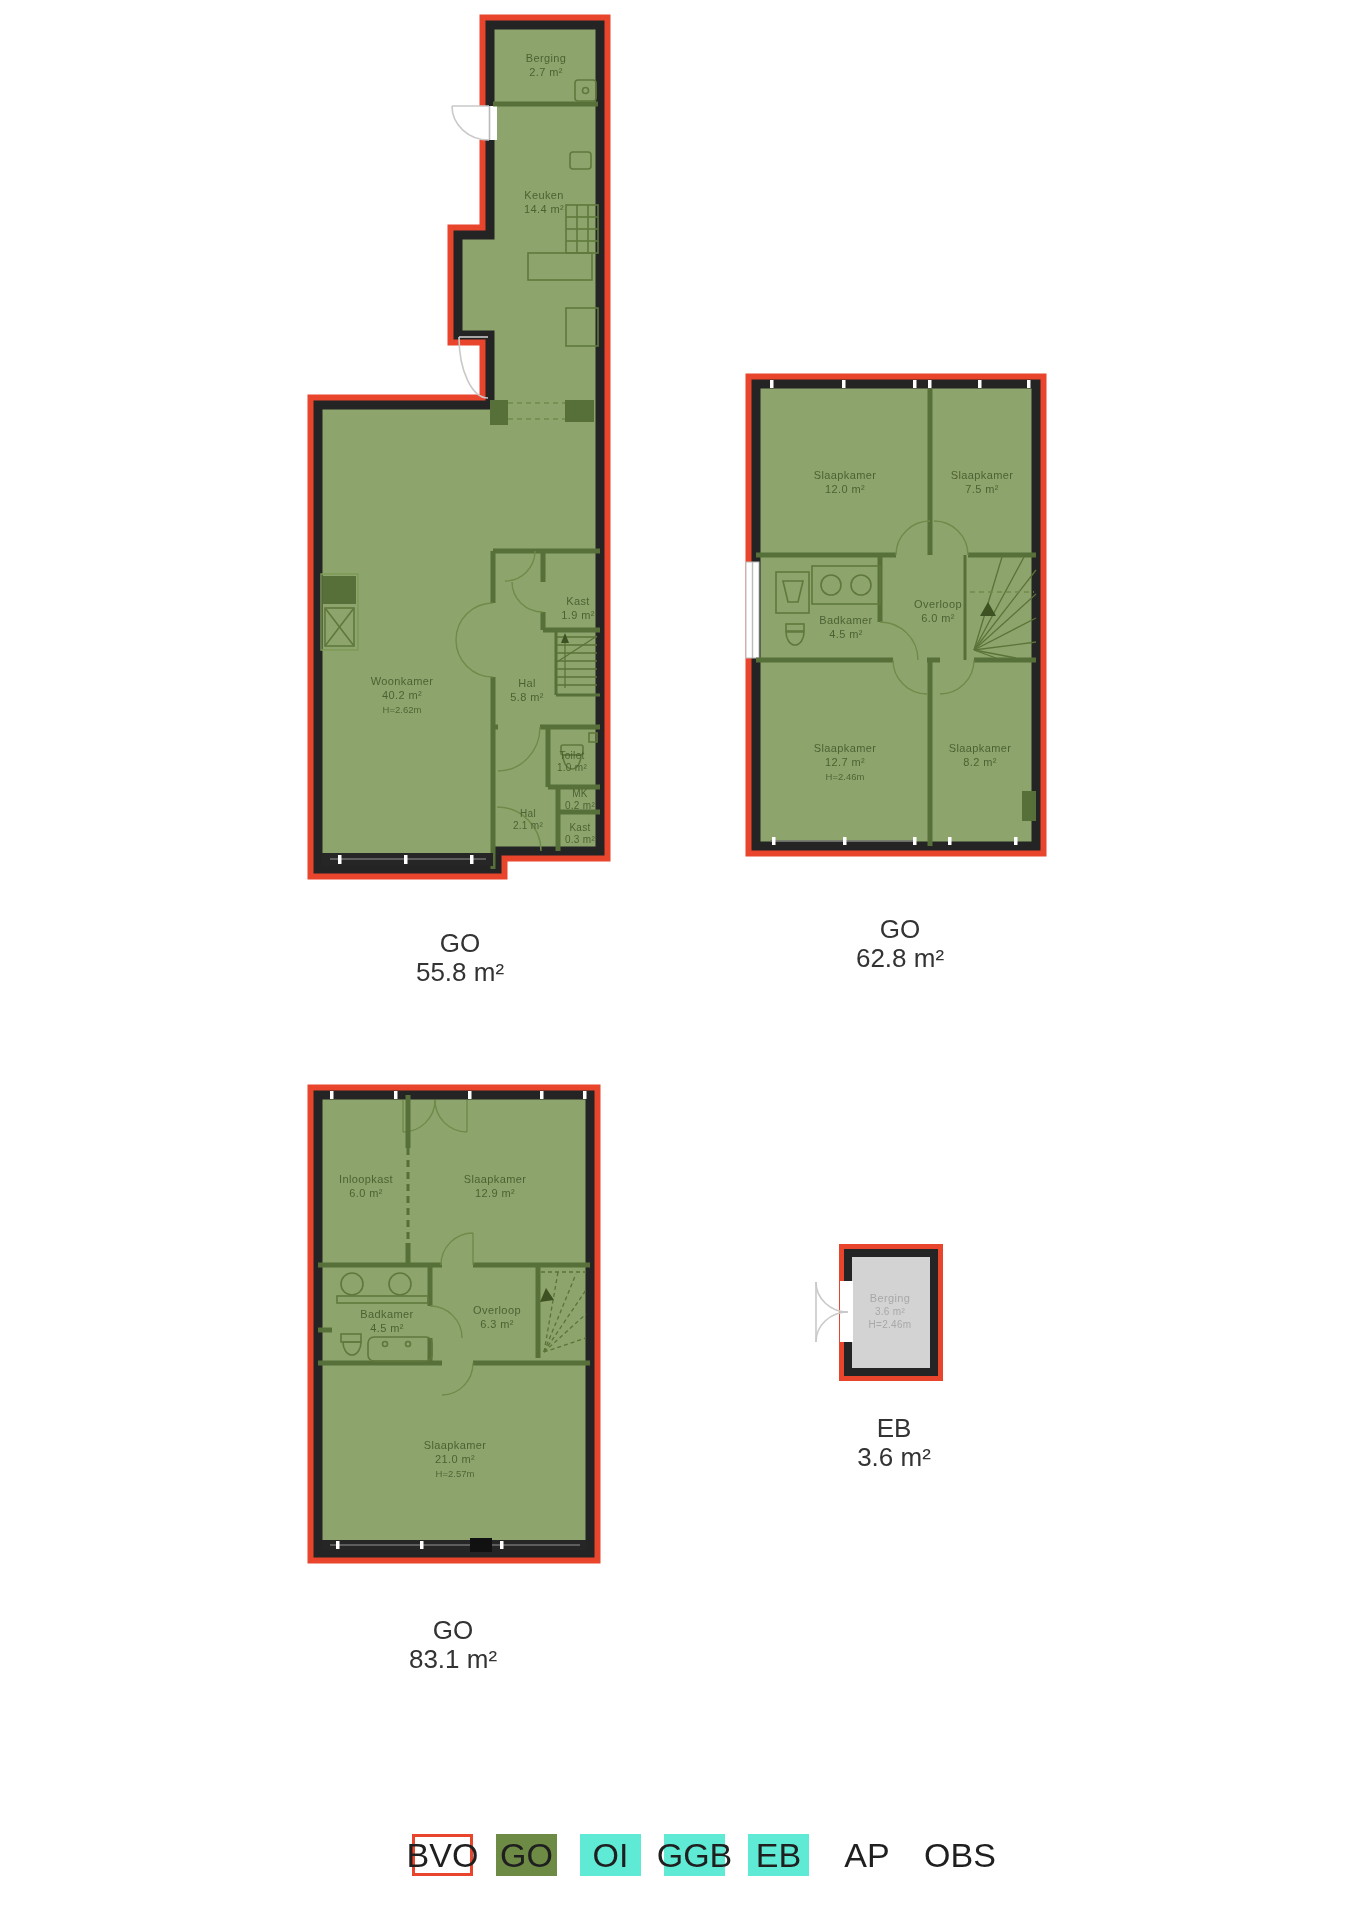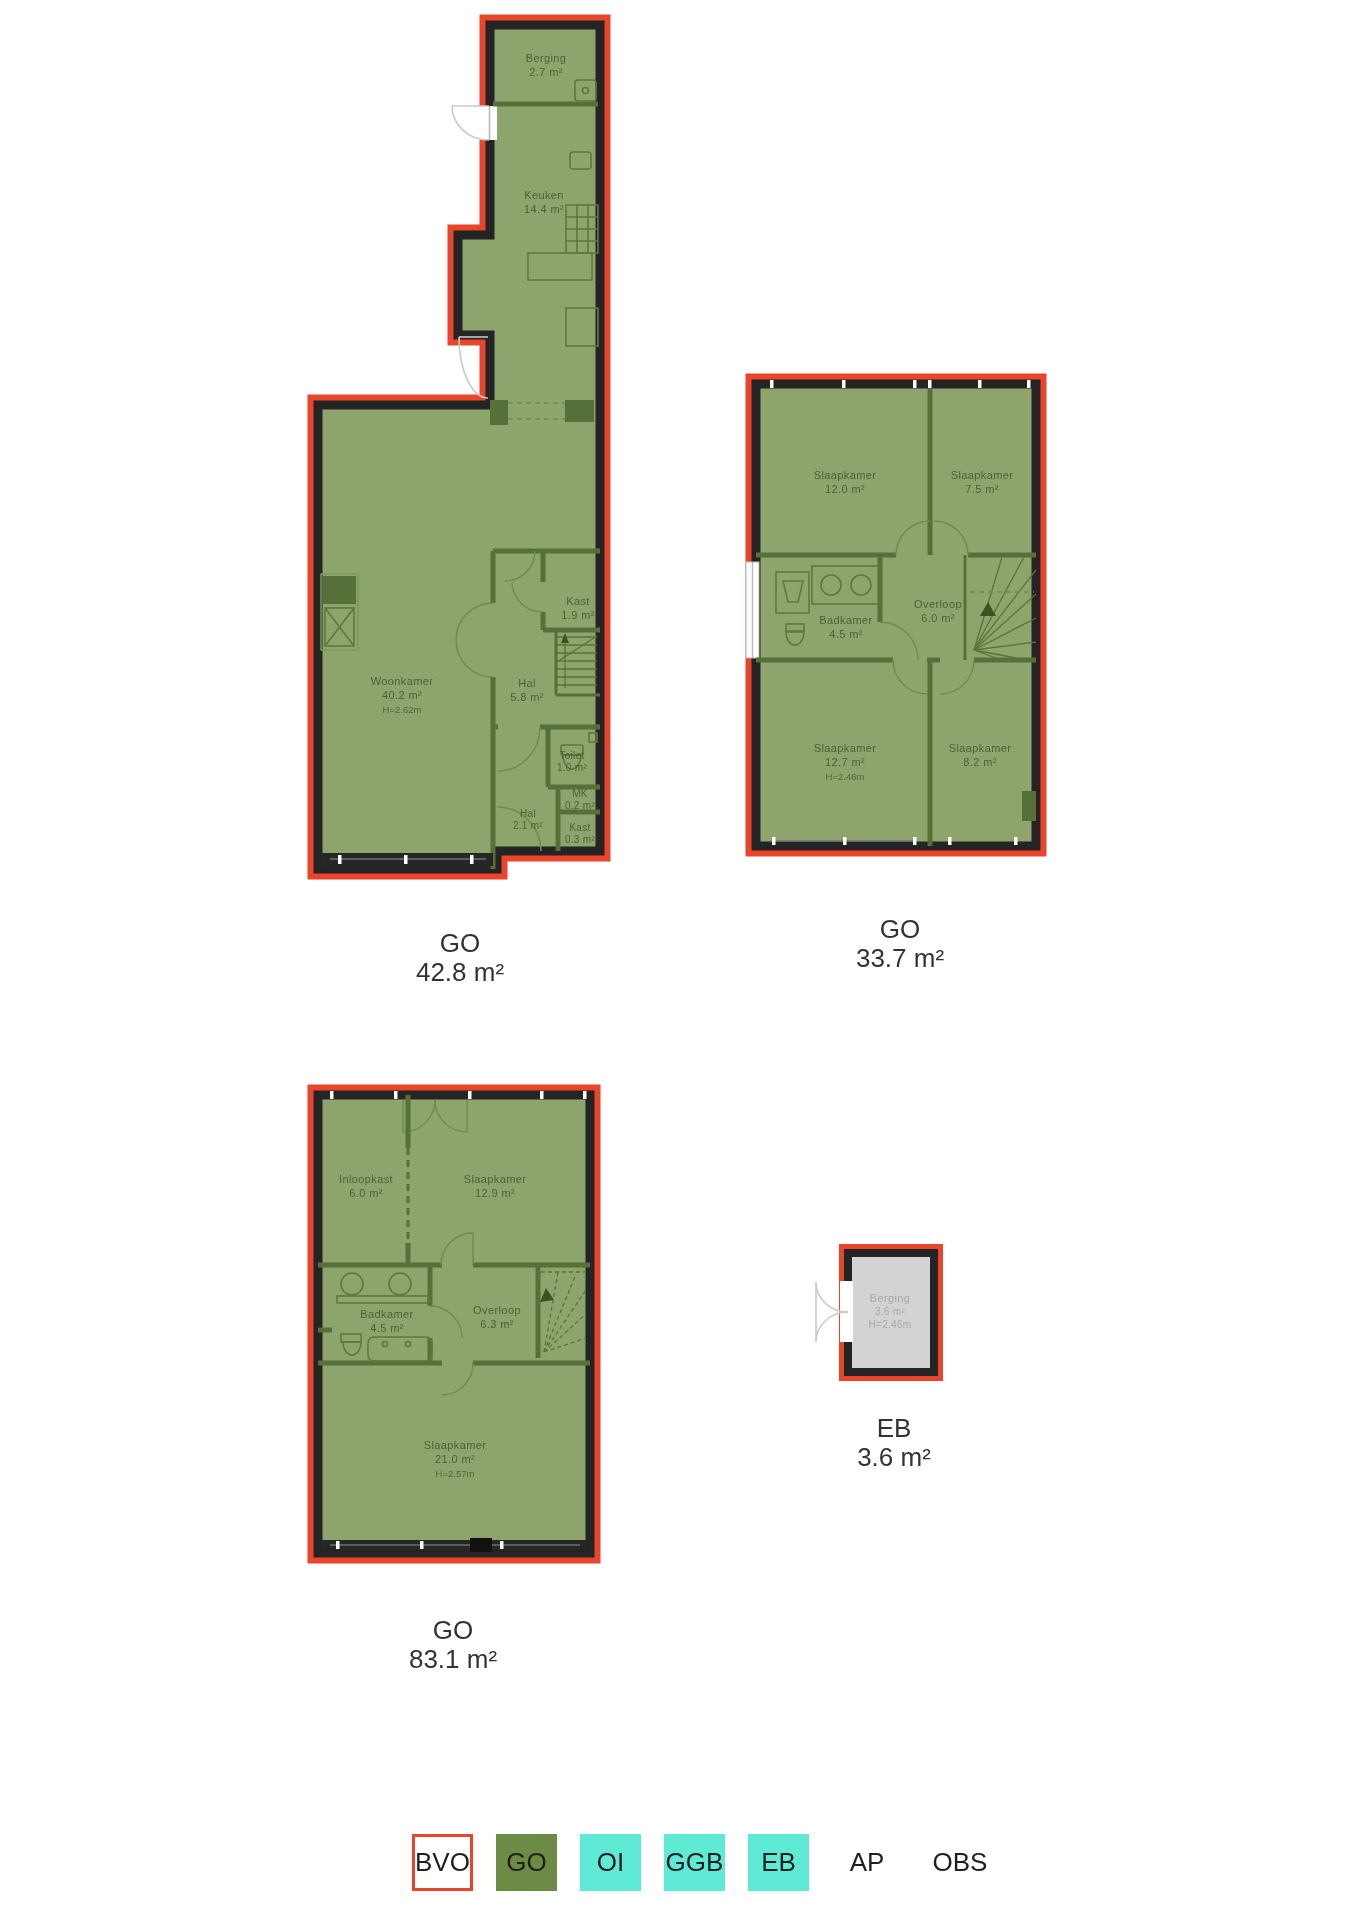--- a/index.html
+++ b/index.html
@@ -27,22 +27,22 @@
   
   text{font-family:"Liberation Sans",sans-serif;text-anchor:middle;}
   .rl{font-size:11px;fill:#4B5D31;letter-spacing:.4px;opacity:.95;}
   .rs{font-size:10px;fill:#4B5D31;letter-spacing:.3px;opacity:.95;}
   .rh{font-size:9.5px;fill:#4B5D31;opacity:.9;}
   .rg{fill:#A6A6A6;}
   
   .cap{position:absolute;width:220px;text-align:center;font-size:26px;line-height:29px;color:#333333;}
   
   #legend{position:absolute;left:412px;top:1834px;display:flex;gap:23px;align-items:center;}
-  .lg-box{width:61px;height:57px;display:flex;align-items:center;justify-content:center;
-          font-size:26px;color:#1F1F1F;box-sizing:border-box;}
+  .lg-box{width:61px;height:42px;display:flex;align-items:center;justify-content:center;
+          font-size:34px;color:#1F1F1F;box-sizing:border-box;}
   .lg-bvo{background:#ffffff;border:3px solid #E8452C;}
   .lg-go{background:#6E8B45;}
   .lg-gray{background:#5eead4;}
   .lg-plain{background:none;width:70px;}
 </style>
 </head>
 <body>
 
 <div id="stage">
 <svg width="1358" height="1920" viewBox="0 0 1358 1920">
@@ -345,25 +345,25 @@
       <line class="xarc" x1="816" y1="1282" x2="816" y2="1342"></line>
     </g>
     <text class="rl rg" x="890" y="1302">Berging</text>
     <text class="rs rg" x="890" y="1315">3.6 m²</text>
     <text class="rs rg" x="890" y="1328">H=2.46m</text>
   </g>
 </svg>
 
 <div class="cap" style="left:350px;top:929px;">
   <div>GO</div>
-  <div>42.8 m²</div>
+  <div>55.8 m²</div>
 </div>
 <div class="cap" style="left:790px;top:915px;">
   <div>GO</div>
-  <div>33.7 m²</div>
+  <div>62.8 m²</div>
 </div>
 <div class="cap" style="left:343px;top:1616px;">
   <div>GO</div>
   <div>83.1 m²</div>
 </div>
 <div class="cap" style="left:784px;top:1414px;">
   <div>EB</div>
   <div>3.6 m²</div>
 </div>
 

